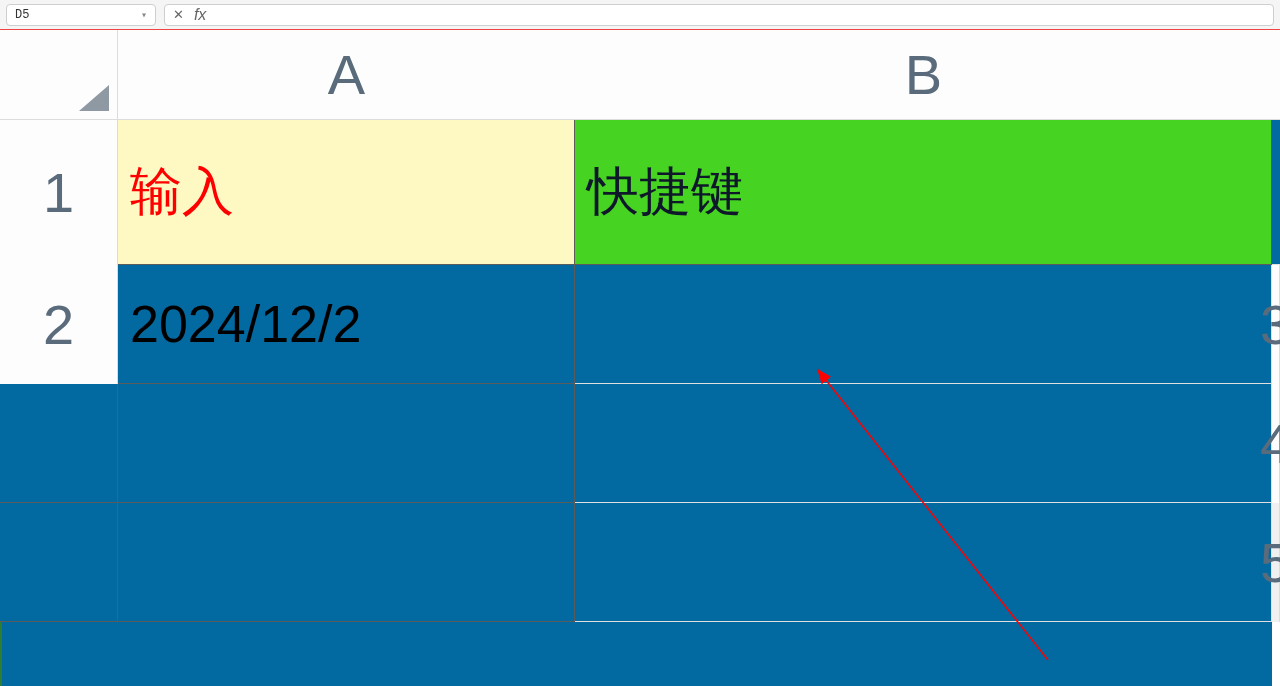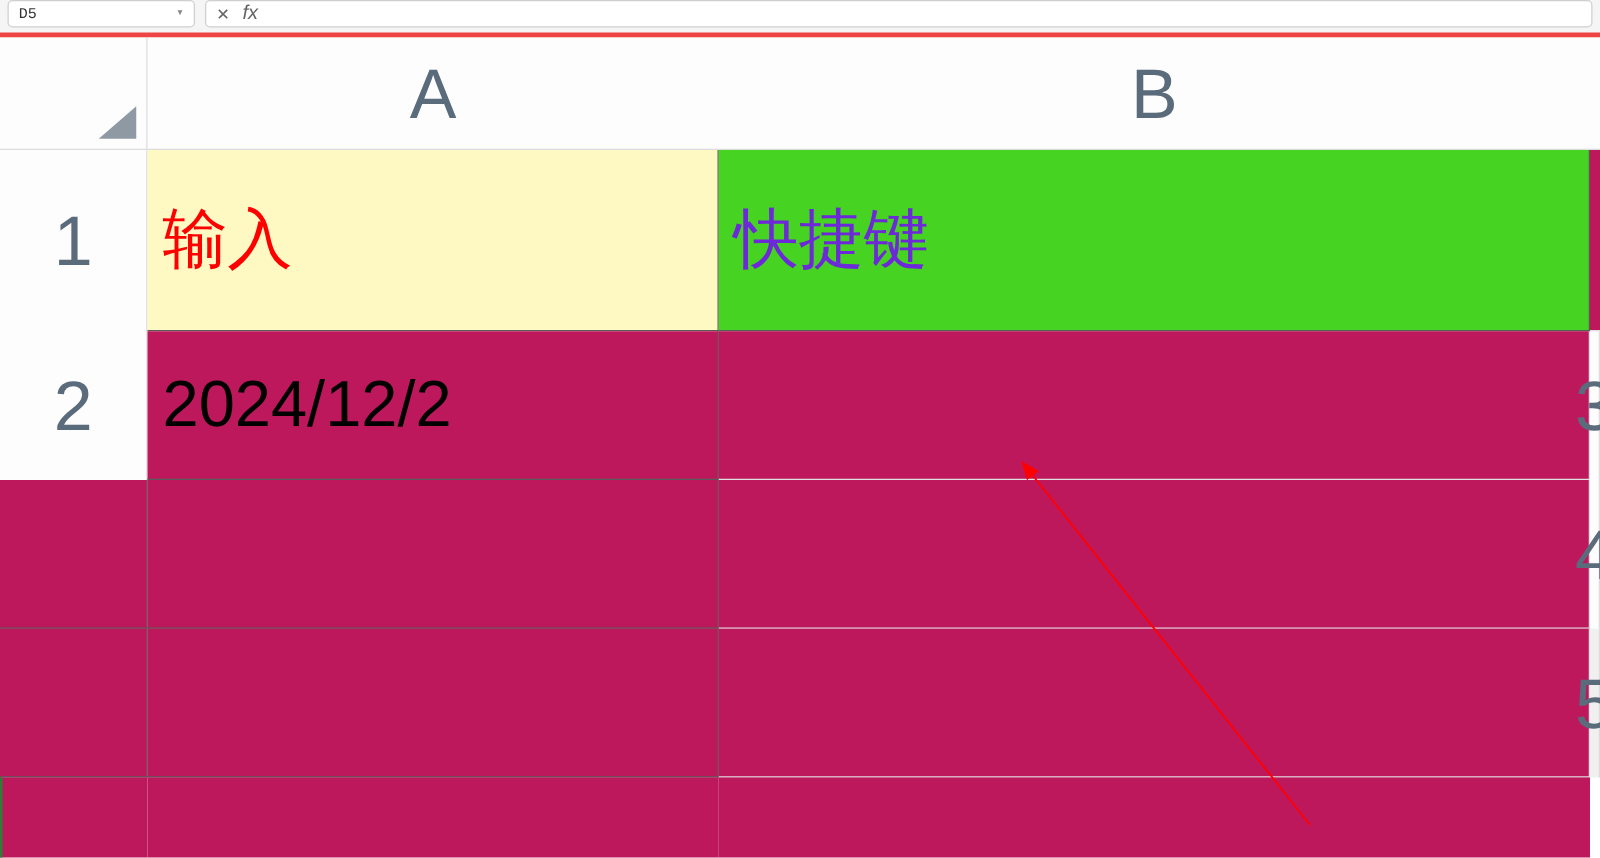--- a/index.html
+++ b/index.html
@@ -9,23 +9,24 @@
     width: 1280px;
     height: 686px;
     font-family: Arial, "Microsoft YaHei", sans-serif;
     background: #fff;
     overflow: hidden;
   }
 
   
   .formula-bar {
     display: flex;
+    align-items: center;
     height: 30px;
     background: #f5f5f5;
-    border-bottom: 4px solid #ef4444;
+    border-bottom: 1px solid #ef4444;
     padding: 0 6px;
     gap: 8px;
   }
   .name-box {
     display: flex;
     align-items: center;
     width: 150px;
     height: 22px;
     background: #fff;
     border: 1px solid #cfcfcf;
@@ -117,39 +118,39 @@
   }
 
   .cell {
     border-right: 1px solid #5b5b5b;
     border-bottom: 1px solid #5b5b5b;
     display: flex;
     align-items: center;
     padding-left: 12px;
     font-size: 52px;
     color: #000;
-    background: #be185d;
+    background: #0369a1;
     overflow: hidden;
   }
   .cell.empty-outline {
     border-right: 1px solid #e0e0e0;
     border-bottom: 1px solid #e0e0e0;
   }
   .cell.partial {
     border-right: none;
     border-bottom: none;
   }
 
   .hdr-a {
     background: #fef9c3;
     color: #ff0000;
   }
   .hdr-b {
     background: #46d321;
-    color: #6d28d9;
+    color: #0f172a;
   }
 
   .edge-right {
     border-left: none;
   }
 
   
   .overlay {
     position: absolute;
     left: 0; top: 0;

